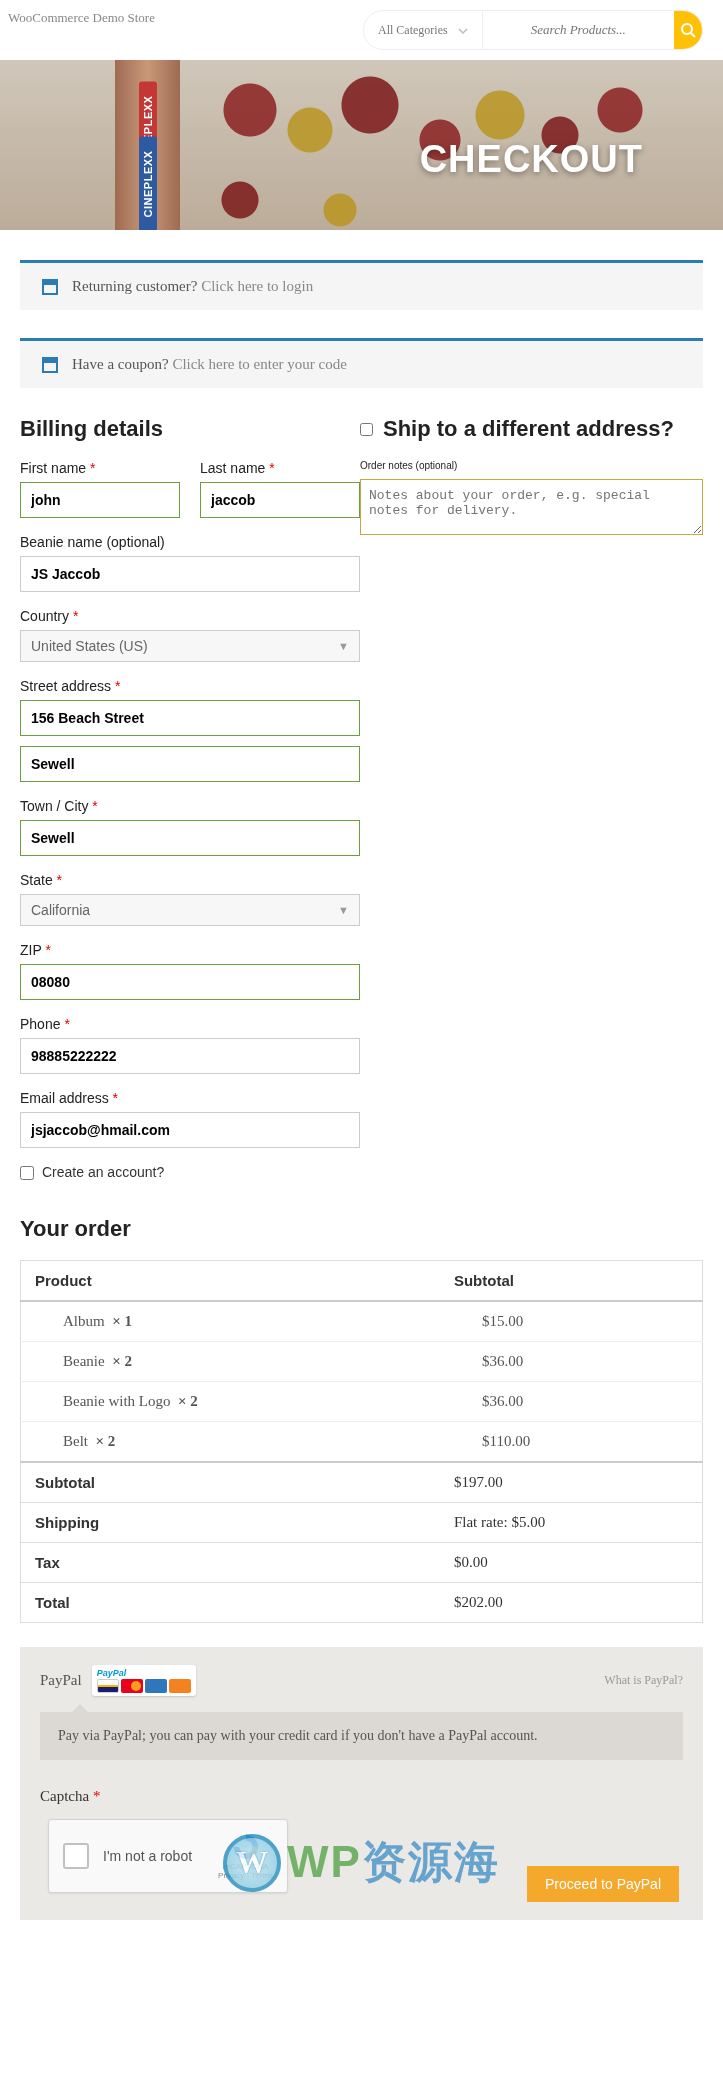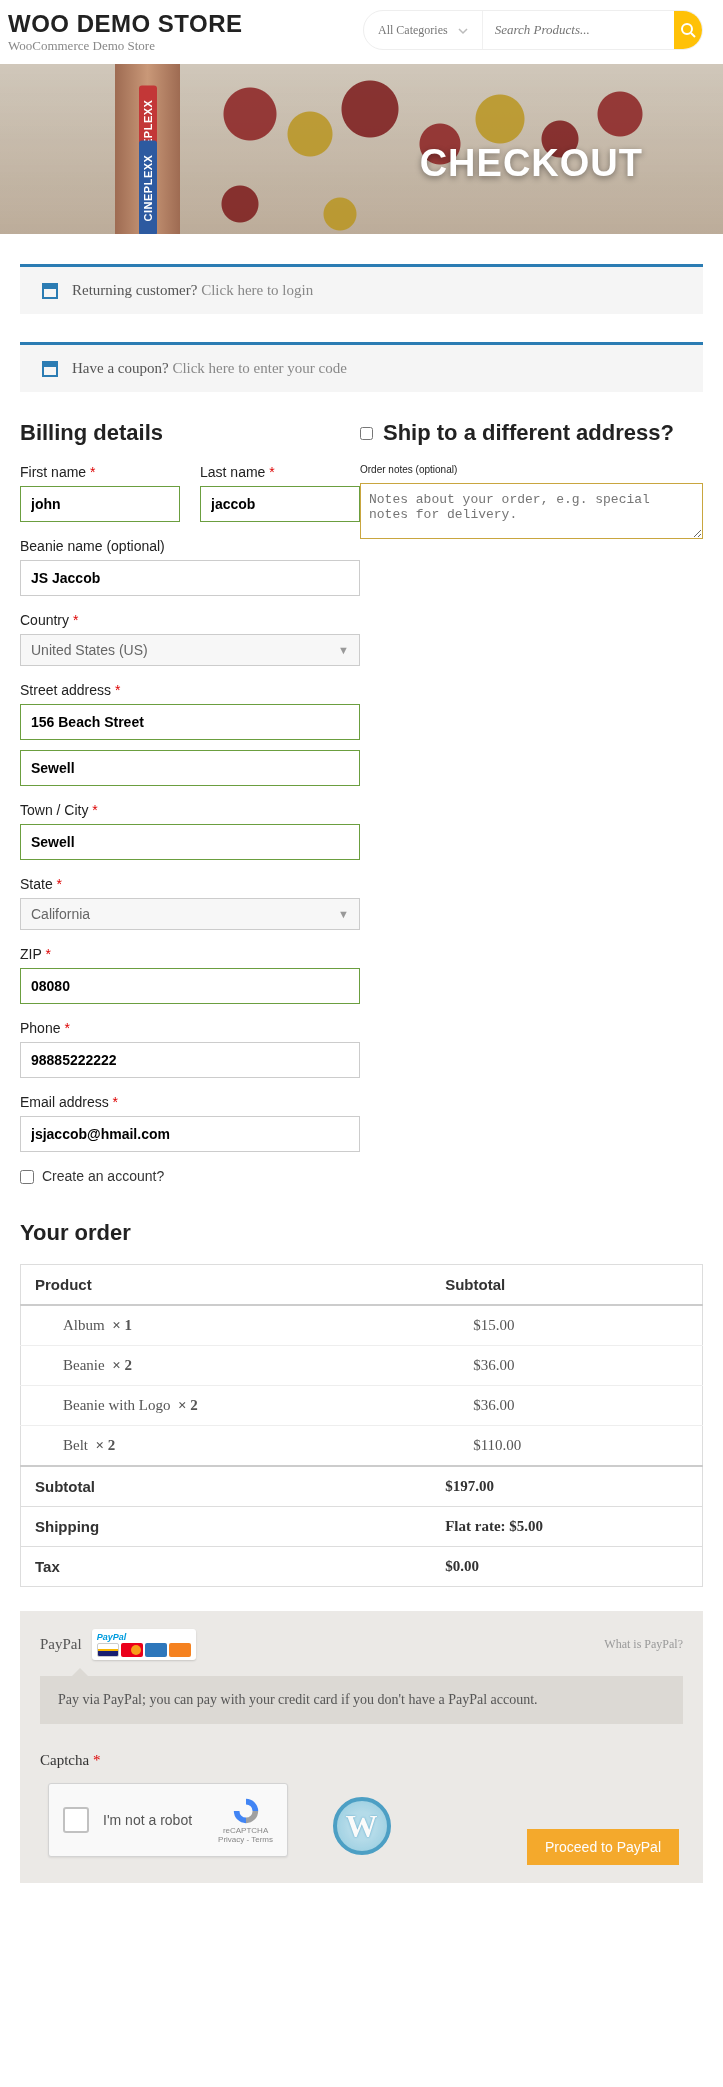--- a/index.html
+++ b/index.html
@@ -5,21 +5,21 @@
   * { box-sizing: border-box; margin: 0; padding: 0; }
   body { font-family: Georgia, 'Times New Roman', serif; color: #333; background: #fff; width: 723px; }
   .header { display: flex; align-items: flex-start; padding: 10px 20px 10px 8px; gap: 20px; }
   .brand { flex: 0 0 auto; }
   .brand-title { font-family: 'Arial Narrow', Arial, sans-serif; font-weight: 800; font-size: 24px; letter-spacing: 0.5px; color: #222; font-stretch: condensed; }
   .brand-sub { font-size: 13px; color: #888; font-family: Georgia, serif; }
   .search-wrap { flex: 1; display: flex; align-items: center; border: 1px solid #eee; border-radius: 24px; overflow: hidden; height: 40px; margin-left: auto; max-width: 340px; }
   .cat-sel { padding: 0 14px; font-size: 12px; color: #777; display: flex; align-items: center; gap: 10px; height: 100%; border-right: 1px solid #f0f0f0; }
   .chev { width: 10px; height: 10px; }
   .chev svg { width: 10px; height: 10px; }
-  .search-input { flex: 1; border: none; outline: none; padding: 0 12px; font-style: italic; font-size: 13px; color: #555; font-family: Georgia, serif; }
+  .search-input { flex: 1; border: none; outline: none; padding: 0 12px; font-style: italic; font-size: 13px; color: #555; font-family: Georgia, serif; text-align: center; }
   .search-btn { background: #ffc107; width: 28px; height: 100%; display: flex; align-items: center; justify-content: center; border: none; }
   .hero { position: relative; height: 170px; background: linear-gradient(180deg, #d8d1c6 0%, #c9b8a8 100%); overflow: hidden; }
   .hero::before { content: ""; position: absolute; inset: 0; background:
     radial-gradient(circle at 250px 50px, #8a2020 26px, transparent 27px),
     radial-gradient(circle at 310px 70px, #b8941f 22px, transparent 23px),
     radial-gradient(circle at 370px 45px, #7a1818 28px, transparent 29px),
     radial-gradient(circle at 440px 80px, #8a2020 20px, transparent 21px),
     radial-gradient(circle at 500px 55px, #b8941f 24px, transparent 25px),
     radial-gradient(circle at 560px 75px, #7a1818 18px, transparent 19px),
     radial-gradient(circle at 620px 50px, #8a2020 22px, transparent 23px),
@@ -58,21 +58,21 @@
   .ship-head .sec-title { margin-bottom: 0; }
   .notes-label { font-size: 10px; color: #222; font-family: Arial, sans-serif; margin-bottom: 8px; display: block; }
   textarea.notes { width: 100%; height: 56px; border: 1px solid #c9a63f; padding: 8px; font-family: 'Courier New', monospace; font-size: 13px; color: #999; resize: both; outline: none; }
   .order-sec { margin-top: 36px; }
   table.order { width: 100%; border-collapse: collapse; border: 1px solid #ddd; margin-top: 14px; }
   table.order th, table.order td { text-align: left; padding: 11px 14px; font-size: 15px; }
   table.order thead th { font-family: Arial, sans-serif; font-weight: 700; border-bottom: 2px solid #ccc; }
   table.order tbody td { color: #555; border-bottom: 1px solid #eee; font-family: Georgia, serif; padding-left: 42px; }
   table.order tbody td .qty { font-weight: 700; }
   table.order tfoot th, table.order tfoot td { font-family: Arial, sans-serif; font-weight: 700; border-top: 1px solid #ddd; }
-  table.order tfoot td { font-family: Georgia, serif; font-weight: 700; }
+  table.order tfoot td { font-family: Georgia, serif; font-weight: 400; }
   table.order tfoot tr:first-child th, table.order tfoot tr:first-child td { border-top: 2px solid #ccc; }
   .payment-box { background: #ebe9e6; margin-top: 24px; padding: 18px 20px; }
   .pay-row { display: flex; align-items: center; gap: 10px; }
   .pay-label { font-size: 15px; color: #555; font-family: Georgia, serif; }
   .pp-cards { background: #fff; padding: 3px 5px; border-radius: 3px; display: inline-flex; flex-direction: column; gap: 1px; box-shadow: 0 1px 2px rgba(0,0,0,0.15); }
   .pp-top { font-size: 9px; font-style: italic; font-weight: 700; color: #003087; font-family: Arial, sans-serif; }
   .pp-top span { color: #009cde; }
   .card-icons { display: flex; gap: 2px; }
   .card { width: 22px; height: 14px; border-radius: 2px; }
   .c-visa { background: linear-gradient(#fff 40%, #f7b600 40%, #f7b600 60%, #1a1f71 60%); border: 1px solid #ccc; }
@@ -97,21 +97,20 @@
   .wm-text .g { color: #5aa74f; }
   .wm-text .b { color: #4a95c8; }
   .proceed-row { text-align: right; margin-top: -26px; padding-right: 4px; position: relative; z-index: 2; }
   .proceed-btn { background: #f5a623; color: #fff; border: none; padding: 10px 18px; font-size: 14px; font-family: Arial, sans-serif; opacity: 0.95; }
 </style>
 </head>
 <body>
 
 <div class="header">
   <div class="brand">
-    <div class="brand-title">WOO DEMO STORE</div>
     <div class="brand-sub">WooCommerce Demo Store</div>
   </div>
   <div class="search-wrap">
     <div class="cat-sel">
       <span>All Categories</span>
       <span class="chev">
         <svg viewBox="0 0 10 10">
             <path d="M1 3 L5 7 L9 3" stroke="#bbb" stroke-width="1.5" fill="none"></path>
           </svg>
       </span>
@@ -280,20 +279,24 @@
             <td>$197.00</td>
           </tr>
         <tr>
             <th>Shipping</th>
             <td>Flat rate: $5.00</td>
           </tr>
         <tr>
             <th>Tax</th>
             <td>$0.00</td>
           </tr>
+        <tr>
+            <th>Total</th>
+            <td>$202.00</td>
+          </tr>
       </tfoot>
     </table>
 
     <div class="payment-box">
       <div class="pay-row">
         <span class="pay-label">PayPal</span>
         <span class="pp-cards">
           <span class="pp-top"><span>Pay</span><span>Pal</span></span>
           <span class="card-icons">
             <span class="card c-visa"></span>
@@ -320,20 +323,21 @@
             <span>reCAPTCHA</span>
             <span>Privacy - Terms</span>
           </span>
         </div>
       </div>
 
       <div class="watermark">
         <span class="wm-circ">
             <span class="wm-w">W</span>
           </span>
+        <span class="wm-text"><span class="g">WP</span><span class="b">资源海</span></span>
       </div>
 
       <div class="proceed-row">
         <button class="proceed-btn">Proceed to PayPal</button>
       </div>
     </div>
   </div>
 
 </div>
 

